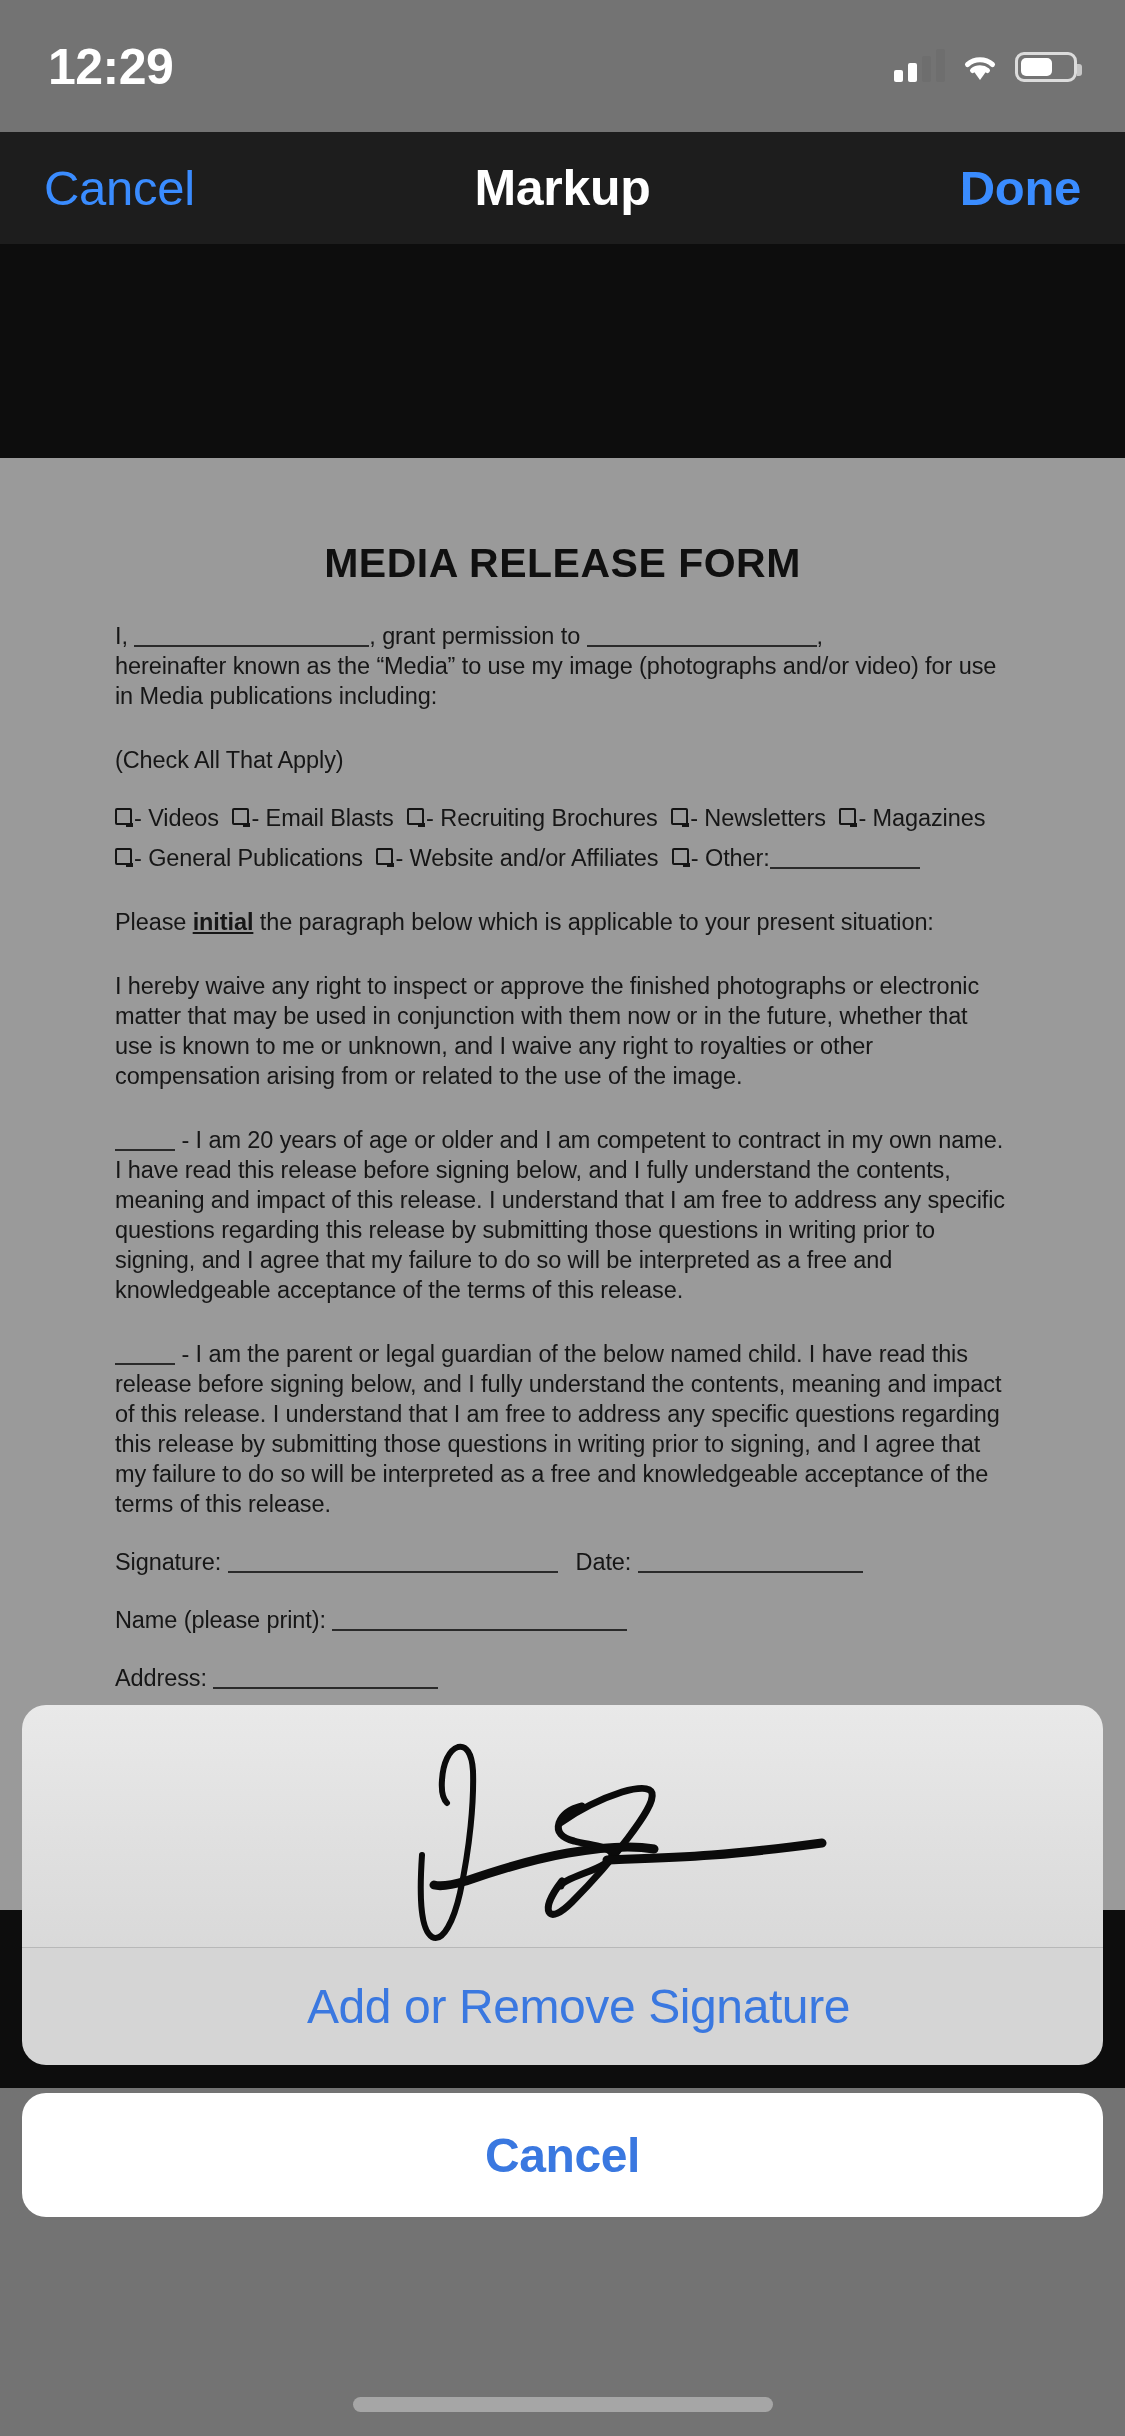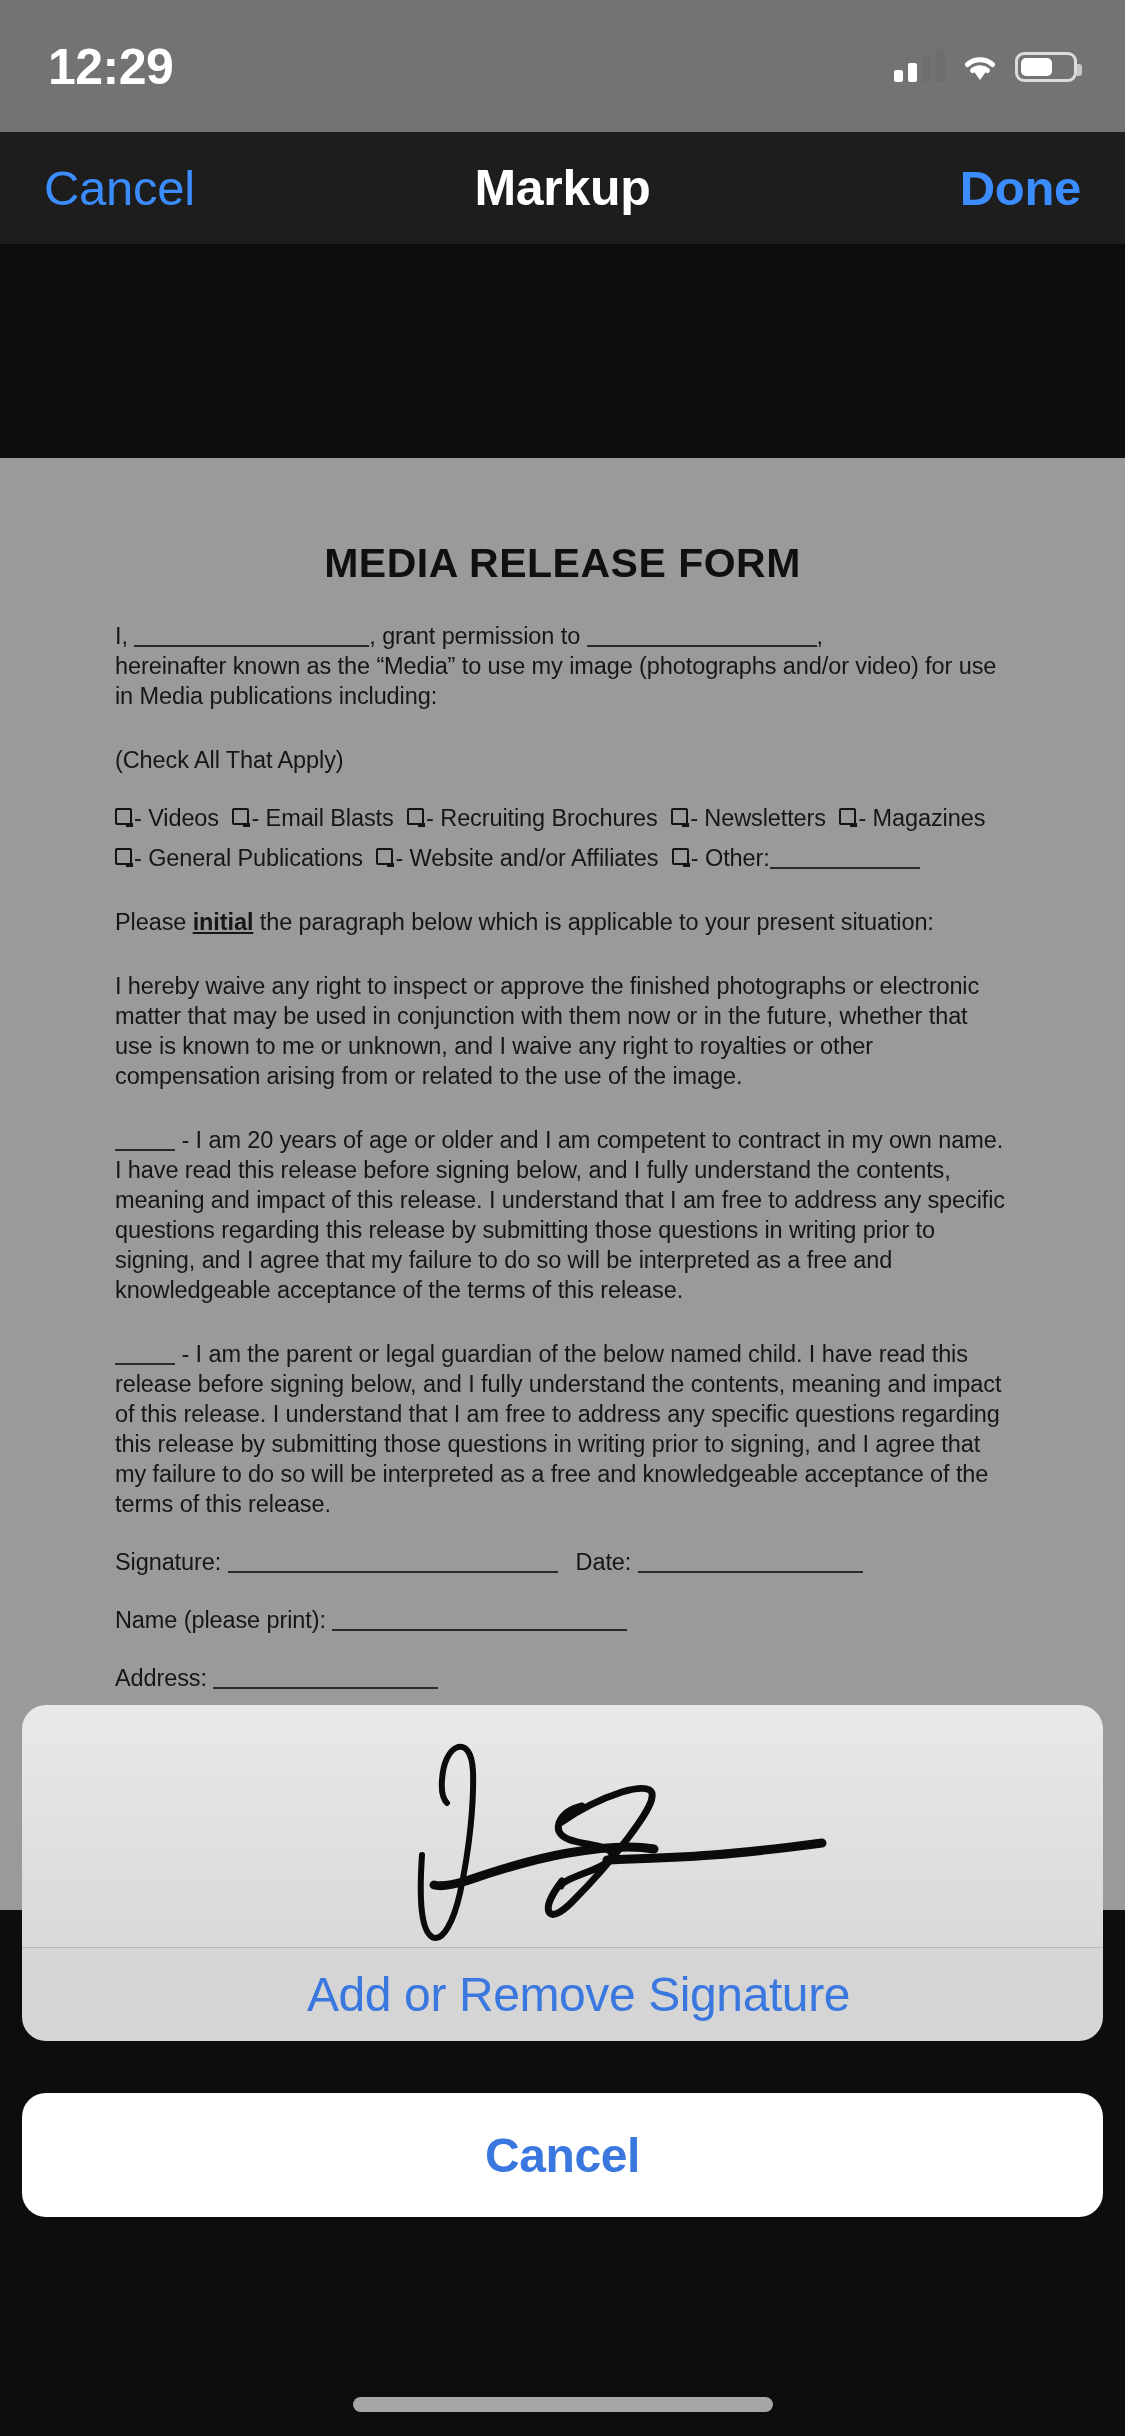--- a/index.html
+++ b/index.html
@@ -69,21 +69,21 @@
     font-size:50px; font-weight:bold; color:#ffffff; letter-spacing:-0.3px;
   }
   .nav-done {
     position:absolute; right:44px; top:50%; transform:translateY(-50%);
     font-size:49px; font-weight:bold; color:#3a8cff; letter-spacing:-0.3px;
   }
 
   
   .canvas {
     position:absolute; top:244px; left:0;
-    width:1125px; height:2192px;
+    width:1125px; height:1844px;
     background:#0d0d0d;
   }
   .page {
     position:absolute; top:214px; left:0;
     width:1125px; height:1452px;
     background:#9a9a9a;
     overflow:hidden;
   }
   .doc {
     position:absolute; top:0; left:0;
@@ -148,21 +148,21 @@
     border-radius:24px 24px 0 0;
     overflow:hidden;
     z-index:50;
   }
   .sig-canvas {
     position:absolute; left:0; top:0;
     width:1081px; height:242px;
   }
   .sheet-addremove {
     position:absolute; left:22px; top:1947px;
-    width:1081px; height:94px;
+    width:1081px; height:118px;
     background:#d5d5d5;
     border-radius:0 0 24px 24px;
     display:flex; align-items:center; justify-content:center;
     border-top:1.5px solid #b8b8b8;
     z-index:50;
     padding-left:32px;
   }
   .sheet-addremove .label {
     font-size:48px; color:#3a78e0; letter-spacing:-0.4px;
   }

